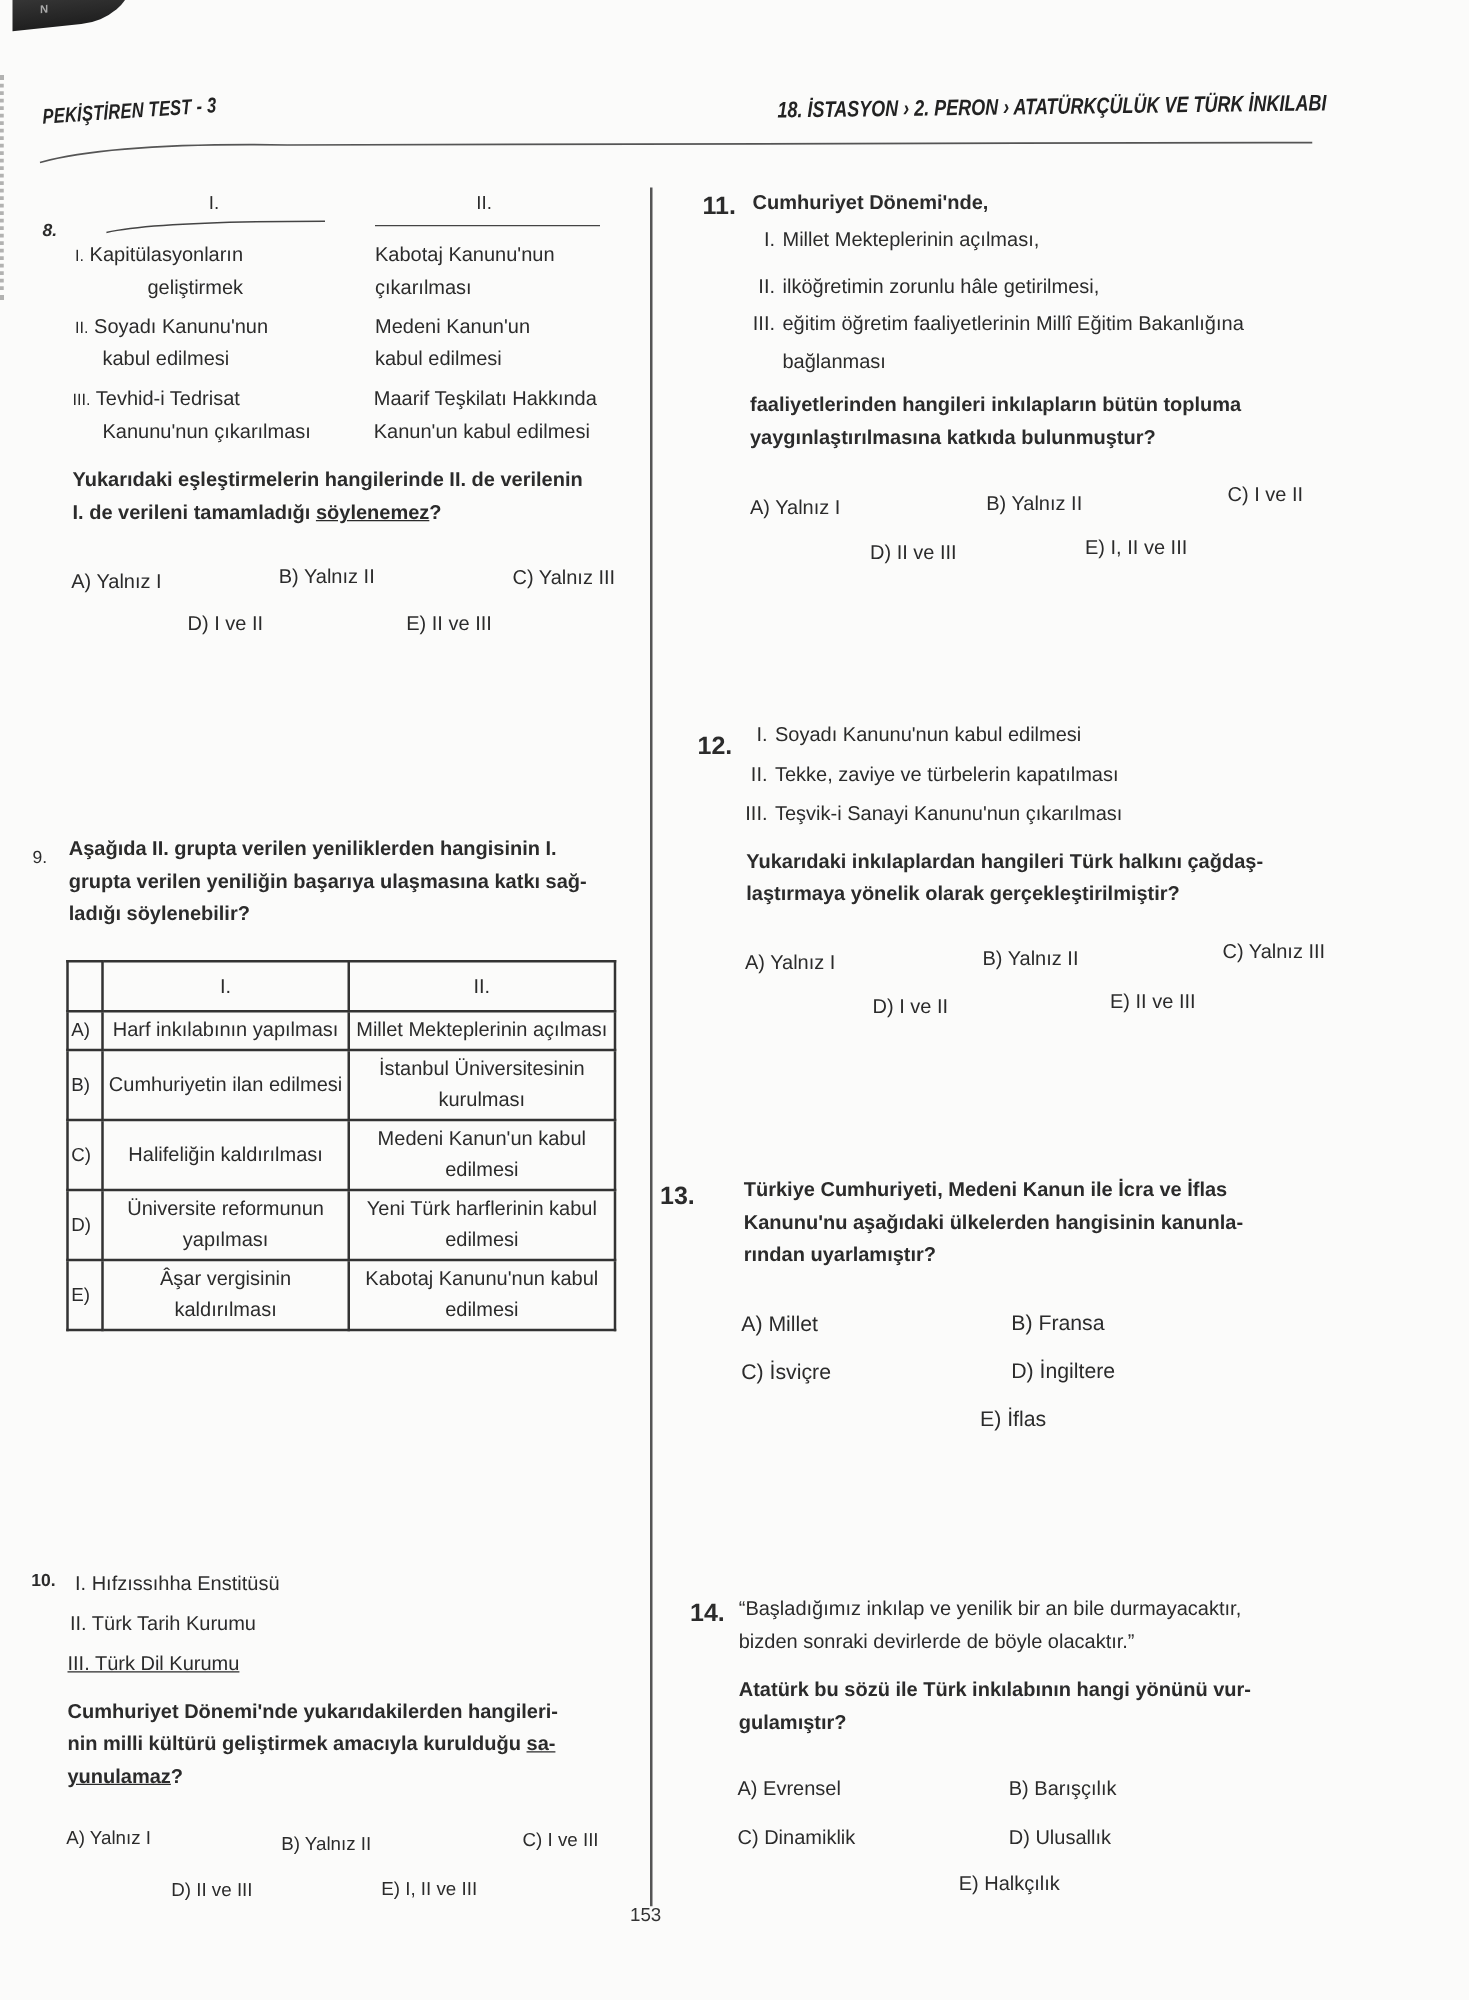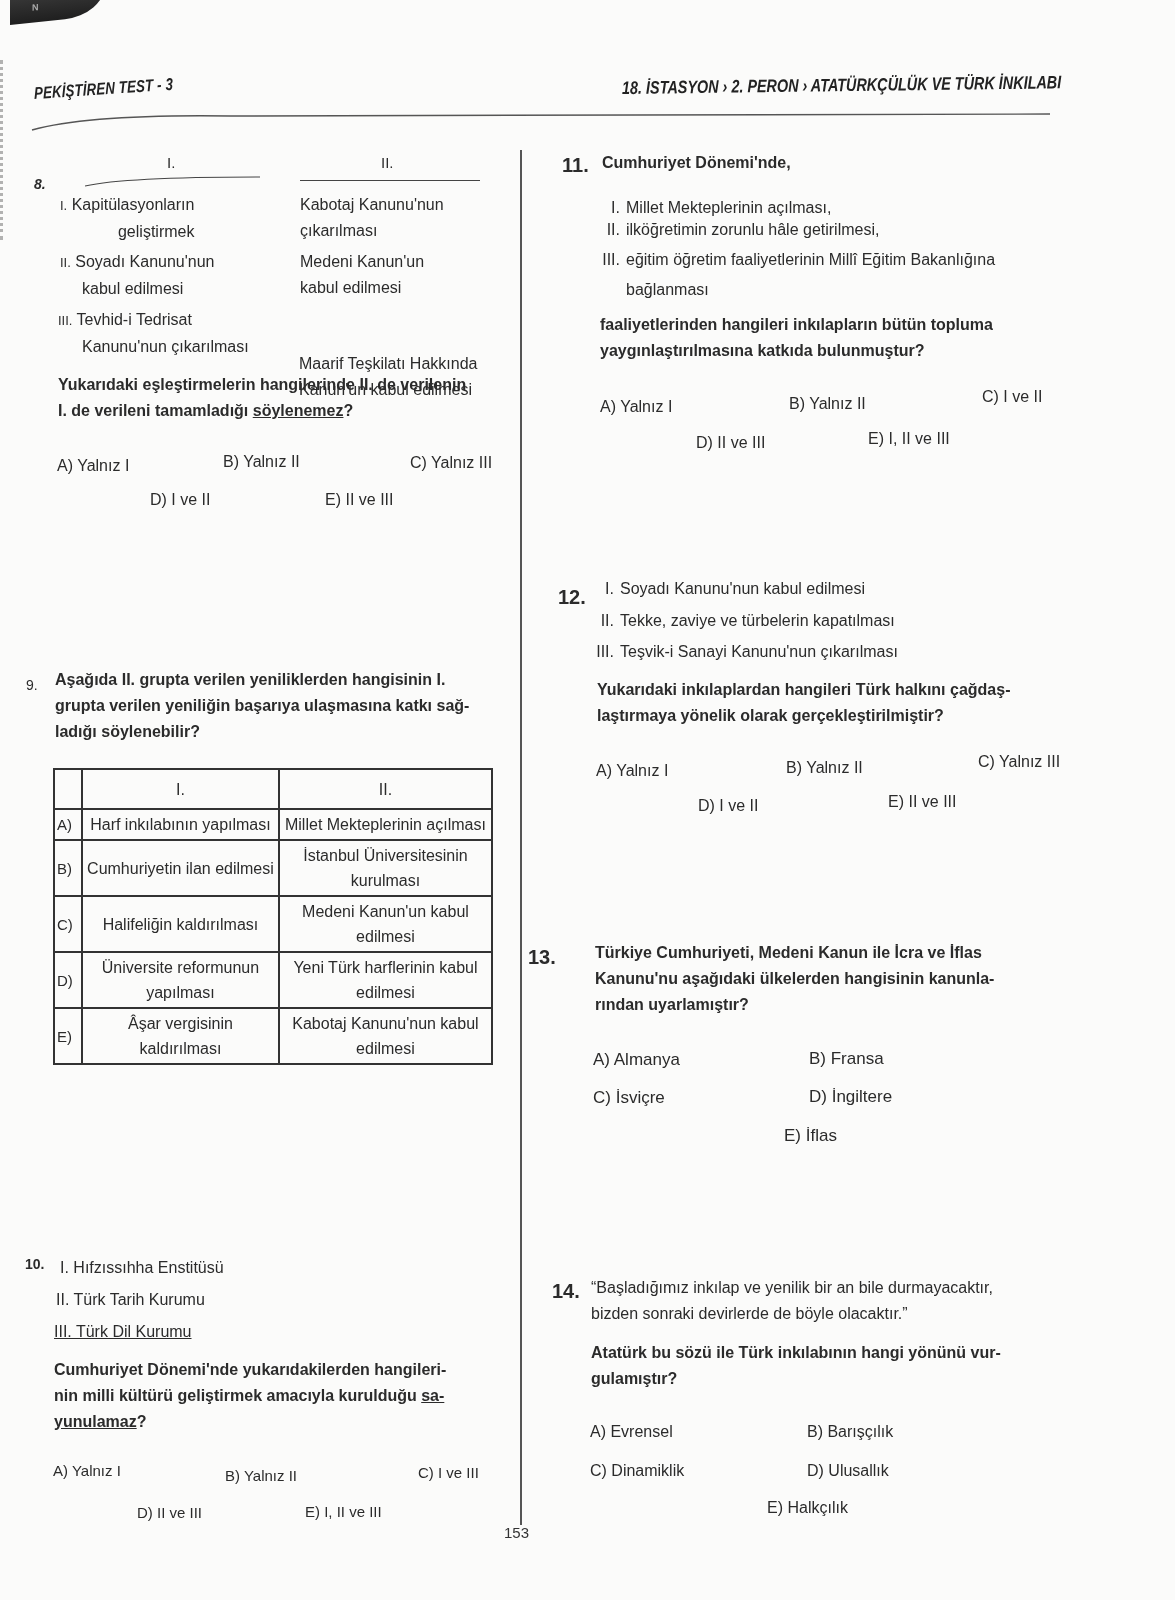--- a/index.html
+++ b/index.html
@@ -98,21 +98,21 @@
 </div>
 <div class="q8-cell" style="left:300px;top:249px;">
   <span>Medeni Kanun'un</span><br>
   <span>kabul edilmesi</span>
 </div>
 <div class="q8-cell" style="left:58px;top:307px;">
   <span style="font-size:13px;">III.</span>
   <span>Tevhid-i Tedrisat</span><br>
   <span style="margin-left:24px;">Kanunu'nun çıkarılması</span>
 </div>
-<div class="q8-cell" style="left:299px;top:307px;margin-top:44px;">
+<div class="q8-cell" style="left:299px;top:307px;">
   <span>Maarif Teşkilatı Hakkında</span><br>
   <span>Kanun'un kabul edilmesi</span>
 </div>
 
 <div class="q bold" style="left:58px;top:372px;">
   <span>Yukarıdaki eşleştirmelerin hangilerinde II. de verilenin</span><br>
   <span>I. de verileni tamamladığı </span><span class="u">söylenemez</span><span>?</span>
 </div>
 <div class="opt" style="left:57px;top:457px;">A) Yalnız I</div>
 <div class="opt" style="left:223px;top:453px;">B) Yalnız II</div>
@@ -173,21 +173,21 @@
 <div class="opt" style="left:53px;top:1462px;font-size:15px;">A) Yalnız I</div>
 <div class="opt" style="left:225px;top:1467px;font-size:15px;">B) Yalnız II</div>
 <div class="opt" style="left:418px;top:1464px;font-size:15px;">C) I ve III</div>
 <div class="opt" style="left:137px;top:1504px;font-size:15px;">D) II ve III</div>
 <div class="opt" style="left:305px;top:1503px;font-size:15px;">E) I, II ve III</div>
 
 <div class="page-number">153</div>
 
 <div class="qnum" style="left:562px;top:154px;">11.</div>
 <div class="q bold" style="left:602px;top:150px;">Cumhuriyet Dönemi'nde,</div>
-<div class="item" style="left:594px;top:199px;"><span class="roman">I.</span><span>Millet Mekteplerinin açılması,</span></div>
+<div class="item" style="left:594px;top:184px;"><span class="roman">I.</span><span>Millet Mekteplerinin açılması,</span></div>
 <div class="item" style="left:594px;top:221px;"><span class="roman">II.</span><span>ilköğretimin zorunlu hâle getirilmesi,</span></div>
 <div class="item" style="left:594px;top:251px;"><span class="roman">III.</span><span>eğitim öğretim faaliyetlerinin Millî Eğitim Bakanlığına</span></div>
 <div class="item" style="left:594px;top:281px;"><span class="roman"></span><span>bağlanması</span></div>
 <div class="q bold" style="left:600px;top:312px;">
   <span>faaliyetlerinden hangileri inkılapların bütün topluma</span><br>
   <span>yaygınlaştırılmasına katkıda bulunmuştur?</span>
 </div>
 <div class="opt" style="left:600px;top:398px;">A) Yalnız I</div>
 <div class="opt" style="left:789px;top:395px;">B) Yalnız II</div>
 <div class="opt" style="left:982px;top:388px;">C) I ve II</div>
@@ -207,21 +207,21 @@
 <div class="opt" style="left:978px;top:753px;">C) Yalnız III</div>
 <div class="opt" style="left:698px;top:797px;">D) I ve II</div>
 <div class="opt" style="left:888px;top:793px;">E) II ve III</div>
 
 <div class="qnum" style="left:528px;top:946px;">13.</div>
 <div class="q bold" style="left:595px;top:940px;">
   <span>Türkiye Cumhuriyeti, Medeni Kanun ile İcra ve İflas</span><br>
   <span>Kanunu'nu aşağıdaki ülkelerden hangisinin kanunla-</span><br>
   <span>rından uyarlamıştır?</span>
 </div>
-<div class="opt" style="left:593px;top:1050px;font-size:17px;">A)  Almanya</div>
+<div class="opt" style="left:593px;top:1050px;font-size:17px;">A)  Millet</div>
 <div class="opt" style="left:809px;top:1049px;font-size:17px;">B)  Fransa</div>
 <div class="opt" style="left:593px;top:1088px;font-size:17px;">C)  İsviçre</div>
 <div class="opt" style="left:809px;top:1087px;font-size:17px;">D)  İngiltere</div>
 <div class="opt" style="left:784px;top:1126px;font-size:17px;">E)  İflas</div>
 
 <div class="qnum" style="left:552px;top:1280px;">14.</div>
 <div class="q" style="left:591px;top:1275px;">
   <span>“Başladığımız inkılap ve yenilik bir an bile durmayacaktır,</span><br>
   <span>bizden sonraki devirlerde de böyle olacaktır.”</span>
 </div>

